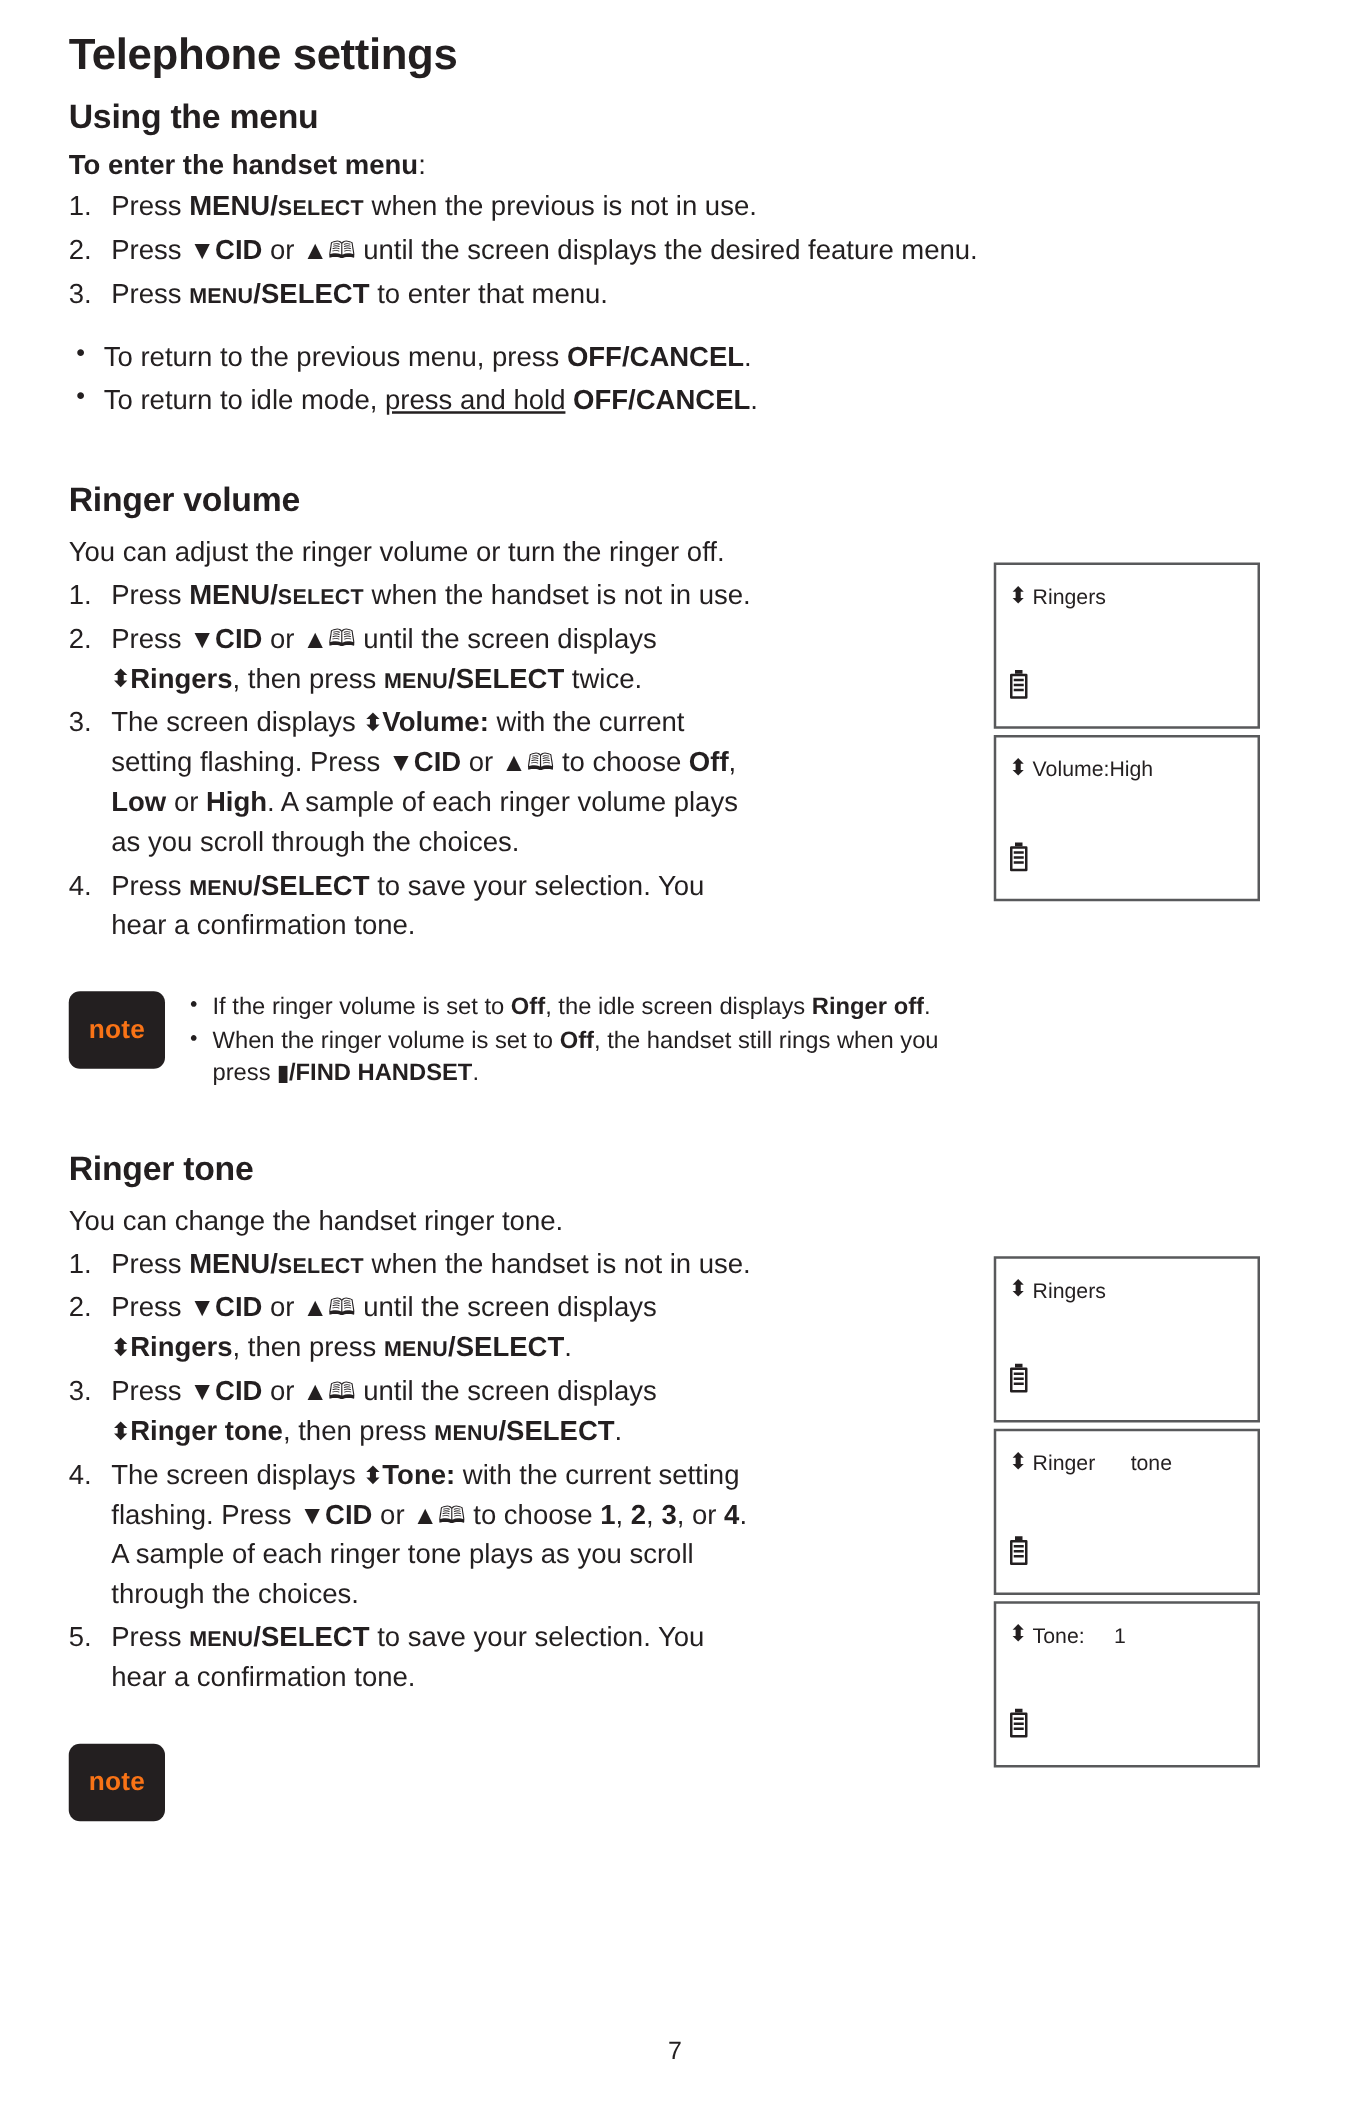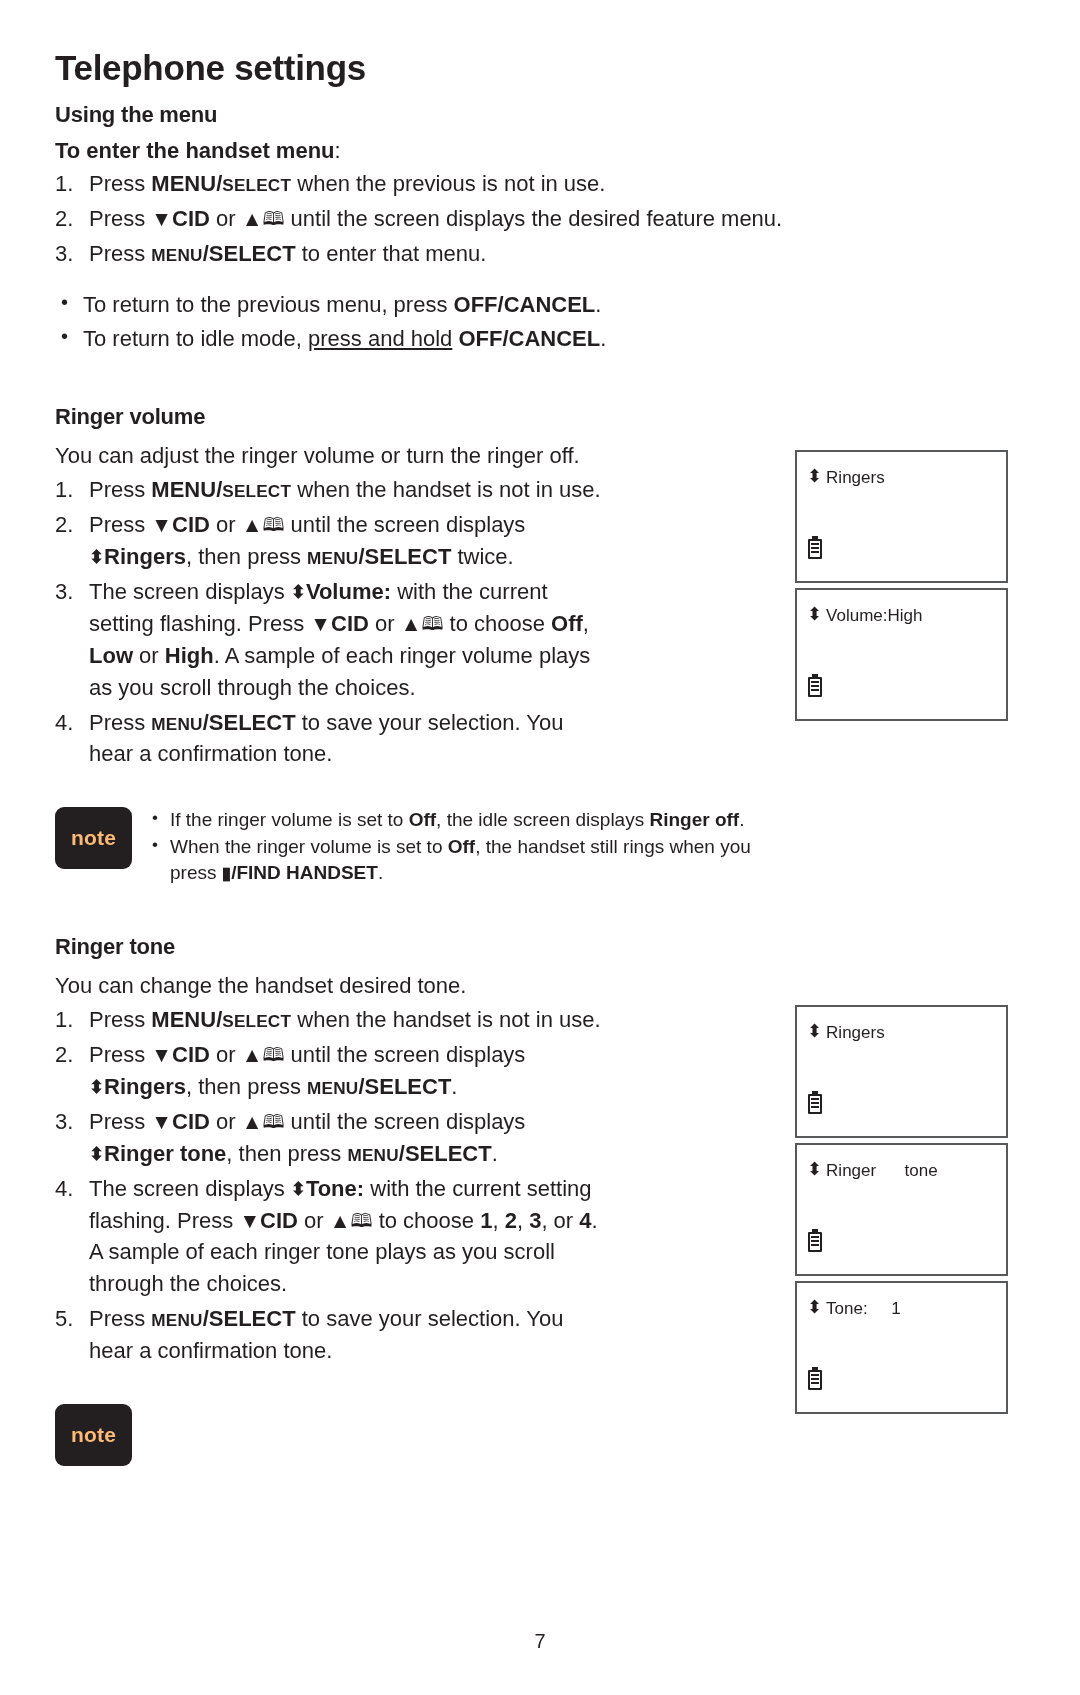--- a/index.html
+++ b/index.html
@@ -13,31 +13,31 @@
     font-family: "Liberation Sans", sans-serif;
     color: #231f20;
     position: relative;
     overflow: hidden;
   }
   .page {
     position: relative;
     width: 1080px;
     height: 1695px;
     box-sizing: border-box;
-    padding: 40px 60px 0 55px;
+    padding: 16px 60px 0 55px;
   }
 
   h1.chapter-title {
     font-size: 35px;
     font-weight: bold;
     margin: 8px 0 14px 0;
     letter-spacing: -0.3px;
   }
   h2.section-title {
-    font-size: 22px;
+    font-size: 27px;
     font-weight: bold;
     margin: 0 0 10px 0;
     letter-spacing: -0.2px;
   }
   h3.sub-title {
     font-size: 22px;
     font-weight: bold;
     margin: 0 0 4px 0;
   }
   h3.sub-title .plain { font-weight: normal; }
@@ -192,21 +192,21 @@
     position: relative;
     display: flex;
     align-items: flex-start;
   }
   .note-badge {
     flex: 0 0 auto;
     width: 77px;
     height: 62px;
     background: #231f20;
     border-radius: 9px;
-    color: #fdba74;
+    color: #f97316;
     font-size: 21px;
     font-weight: bold;
     display: flex;
     align-items: center;
     justify-content: center;
     letter-spacing: 0.2px;
   }
   .note-body {
     flex: 1 1 auto;
     padding-left: 16px;
@@ -308,21 +308,21 @@
         </li>
       </ul>
     </div>
   </div>
 
   <div class="spacer-lg"></div>
 
   <h2 class="section-title">Ringer tone</h2>
 
   <div class="col-left">
-    <p class="body-text">You can change the handset desired tone.</p>
+    <p class="body-text">You can change the handset ringer tone.</p>
 
     <ol class="steps">
       <li>
         <span class="num">1.</span><span>Press </span><span class="lg">MENU</span><span class="lg">/</span><span class="sc">SELECT</span><span> when the handset is not in use.</span>
       </li>
       <li>
         <span class="num">2.</span><span>Press </span><span class="arrow-dn">▼</span><span class="b">CID</span><span> or </span><span class="arrow-up">▲</span><span class="bookicon">🕮</span><span> until the screen displays</span><br><span class="updown b">⬍</span><span class="b">Ringers</span><span>, then press </span><span class="sc">MENU</span><span class="lg">/</span><span class="lg">SELECT</span><span>.</span>
       </li>
       <li>
         <span class="num">3.</span><span>Press </span><span class="arrow-dn">▼</span><span class="b">CID</span><span> or </span><span class="arrow-up">▲</span><span class="bookicon">🕮</span><span> until the screen displays</span><br><span class="updown b">⬍</span><span class="b">Ringer tone</span><span>, then press </span><span class="sc">MENU</span><span class="lg">/</span><span class="lg">SELECT</span><span>.</span>

